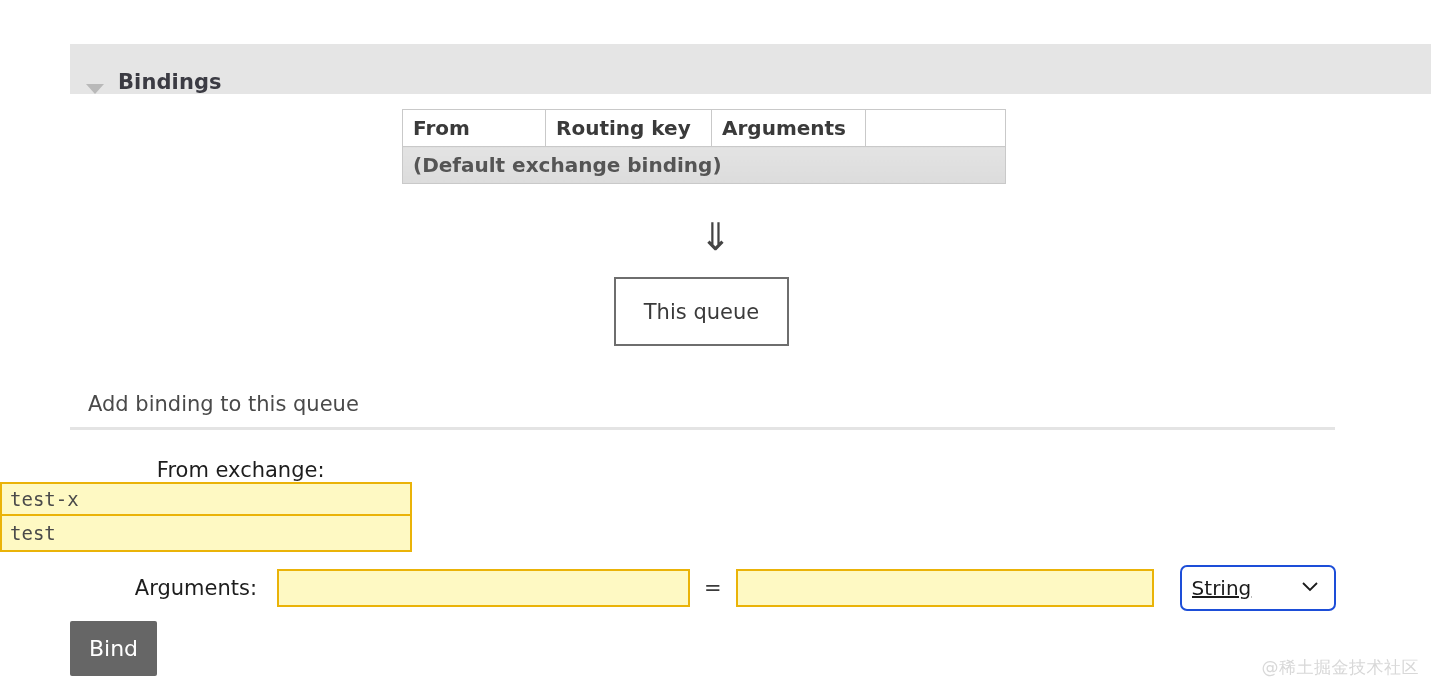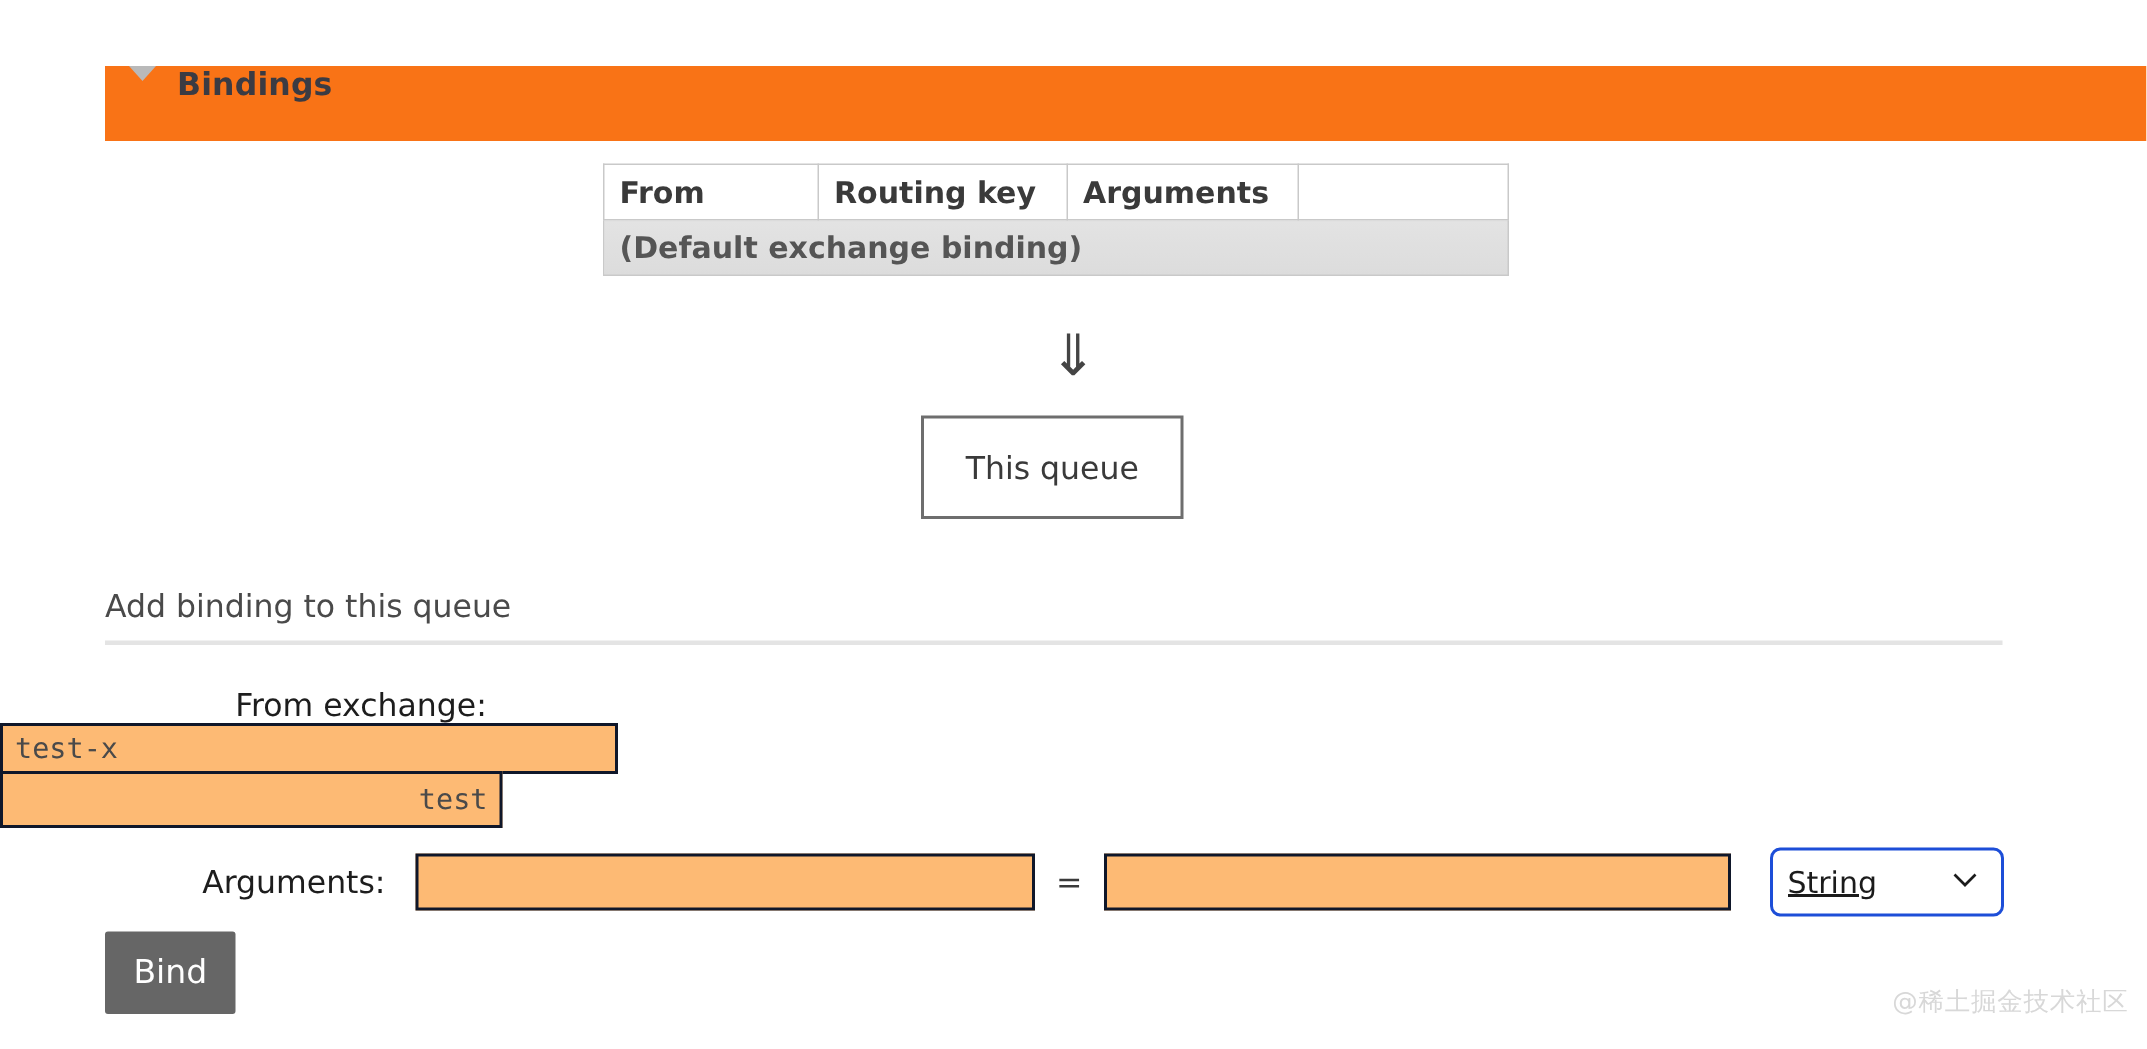--- a/index.html
+++ b/index.html
@@ -16,23 +16,23 @@
     position: relative;
   }
 
   
   .section-band {
     position: absolute;
     left: 70px;
     top: 44px;
     width: 1361px;
     height: 50px;
-    background: #f97316;
+    background: #e5e5e5;
     display: flex;
-    align-items: flex-start;
+    align-items: flex-end;
   }
   .caret-icon {
     width: 0;
     height: 0;
     margin-left: 16px;
     margin-right: 14px;
     border-left: 9px solid transparent;
     border-right: 9px solid transparent;
     border-top: 10px solid #b9b9b9;
     flex: none;
@@ -100,21 +100,21 @@
     align-items: center;
     justify-content: center;
     font-size: 21px;
     color: #3a3a3a;
     box-sizing: border-box;
   }
 
   
   .form-heading {
     position: absolute;
-    left: 70px;
+    left: 88px;
     top: 392px;
     font-size: 21px;
     color: #4a4a4a;
   }
   .form-rule {
     position: absolute;
     left: 70px;
     top: 427px;
     width: 1265px;
     height: 3px;
@@ -130,32 +130,32 @@
   }
   .form-row .label {
     width: 277px;
     text-align: right;
     padding-right: 20px;
     font-size: 21px;
     color: #1d1d1d;
     box-sizing: border-box;
   }
   .text-input {
-    border: 2px solid #0f172a;
-    background: #fdba74;
+    border: 2px solid #eab308;
+    background: #fef9c3;
     font-family: "DejaVu Sans Mono", "Liberation Mono", monospace;
     font-size: 19px;
     color: #4a4a4a;
     padding: 4px 8px;
     box-sizing: border-box;
     outline: none;
     height: 38px;
   }
   .in-from    { width: 412px; }
-  .in-routing { width: 335px; text-align: right; }
+  .in-routing { width: 412px; }
   .in-arg-key { width: 413px; }
   .in-arg-val { width: 418px; }
 
   .req-star {
     margin-left: 24px;
     color: #ff8a8a;
     font-size: 22px;
     line-height: 1;
   }
   .eq-sign {

